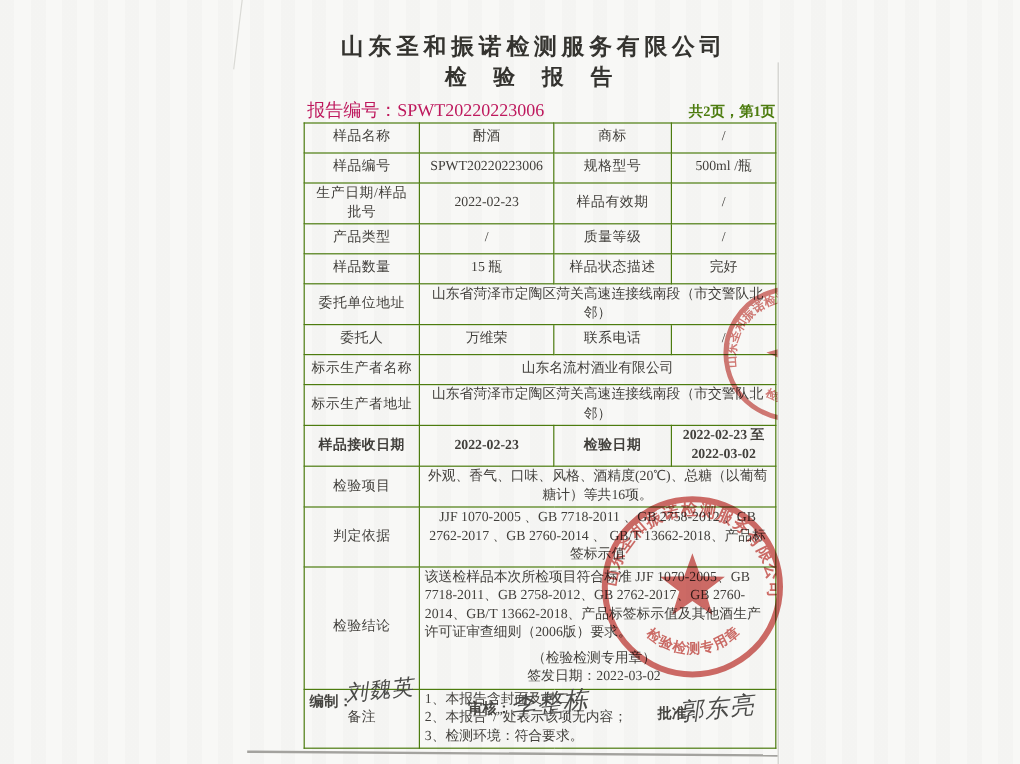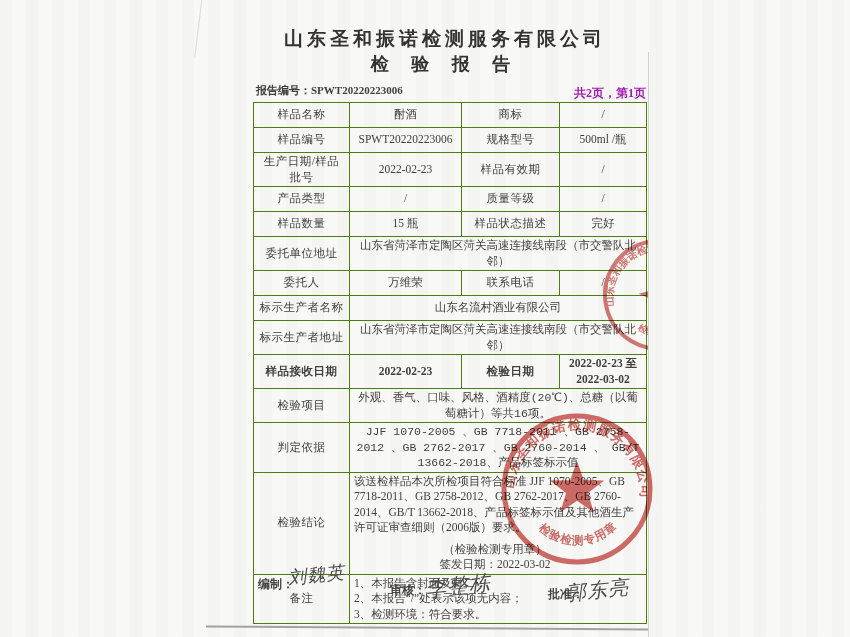--- a/index.html
+++ b/index.html
@@ -15,34 +15,34 @@
   .paper-edge-topleft { position:absolute; left:198px; top:-4px; width:1px; height:62px; background:#dadad6; transform:rotate(7deg); }
 
   .company-title {
     position:absolute; left:240px; top:26px; width:410px; text-align:center;
     font-size:19px; font-weight:bold; letter-spacing:4px; color:#34332f;
   }
   .report-title {
     position:absolute; left:240px; top:52px; width:410px; text-align:center;
     font-size:18px; font-weight:bold; letter-spacing:9px; color:#34332f;
   }
-  .meta-no { position:absolute; left:256px; top:83px; font-size:11px; font-weight:bold; color:#404040; }
-  .meta-pages { position:absolute; left:500px; top:85px; width:146px; text-align:right; font-size:12px; font-weight:bold; color:#a21caf; }
+  .meta-no { position:absolute; left:256px; top:83px; font-size:15px; font-weight:normal; color:#be185d; }
+  .meta-pages { position:absolute; left:500px; top:85px; width:146px; text-align:right; font-size:12px; font-weight:bold; color:#4d7c0f; }
 
   table.report {
     position:absolute; left:253px; top:102px; width:393px;
     border-collapse:collapse; table-layout:fixed;
   }
   table.report td {
     border:1px solid #4d7c0f; font-size:11.5px; text-align:center;
     padding:1px 4px; vertical-align:middle; line-height:1.35; color:#413f3b;
     overflow:hidden;
   }
   td.lbl { letter-spacing:0.5px; }
-  td.left { text-align:left;font-family:Liberation Mono, monospace; }
+  td.left { text-align:left; }
   td.preline { white-space:pre-line; }
   tr.r-std  { height:25px; }
   tr.r-date { height:30px;font-weight:bold; }
   tr.r-items{ height:34px; }
   tr.r-basis{ height:38px; }
   tr.r-conc { height:70px; }
   tr.r-rem  { height:40px; }
   .conc-text { text-align:left; }
   .conc-right { margin-top:6px; padding-right:6px; }
   .rem-line { text-align:left; }

